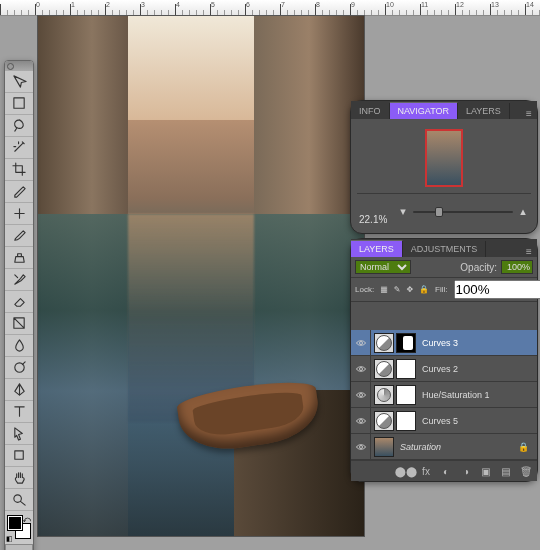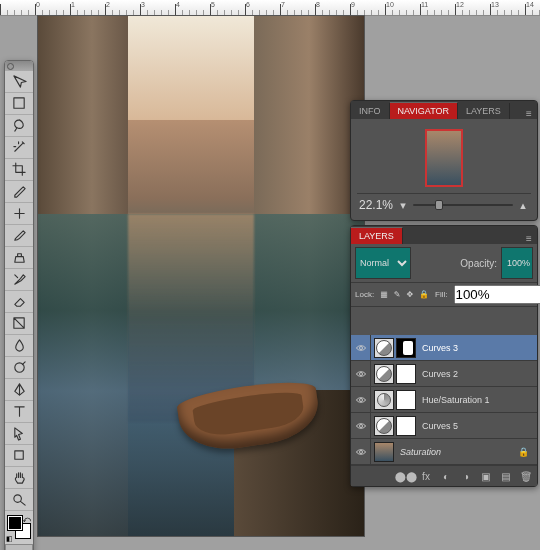--- a/index.html
+++ b/index.html
@@ -32,40 +32,40 @@
 .color-swatch { height: 30px; position:relative; margin-top:3px; }
 .fg { position:absolute; left:3px; top:2px; width:14px; height:14px; background:#000; border:1px solid #fff; outline:1px solid #000; }
 .bg { position:absolute; left:11px; top:10px; width:14px; height:14px; background:#fff; border:1px solid #fff; outline:1px solid #000; }
 .mini-swap { position:absolute; right:2px; top:1px; font-size:8px; }
 .mini-def { position:absolute; left:1px; bottom:1px; font-size:7px; }
 .qm { height:20px; display:flex; }
 .qm div { flex:1; border:1px solid #888; background:#bbb; }
 
 
 .panels { position: absolute; right: 2px; top: 100px; width: 188px; }
-.panel { background: #535353; border: 1px solid #2a2a2a; border-radius: 4px; margin-bottom: 4px; box-shadow: 0 2px 6px rgba(0,0,0,.4); color:#ddd; font-size:9px; }
+.panel { background: #535353; border: 1px solid #2a2a2a; border-radius: 12px; margin-bottom: 4px; box-shadow: 0 2px 6px rgba(0,0,0,.4); color:#ddd; font-size:9px; }
 .tabs { display: flex; background: #3a3a3a; height: 18px; align-items:flex-end; }
 .tab { padding: 3px 8px; font-size: 9px; color: #aaa; cursor:pointer; border-right:1px solid #2a2a2a; }
-.tab.active { background: #b91c1c; color: #eee; border-top:1px solid #666; }
+.tab.active { background: #8b5cf6; color: #eee; border-top:1px solid #666; }
 .panel-menu { margin-left:auto; width:16px; display:flex; align-items:center; justify-content:center; color:#aaa; font-size:10px; }
 
 
 .nav-body { padding: 6px; }
 .nav-thumb-wrap { display:flex; justify-content:center; padding:4px 0 2px; }
 .nav-thumb { width: 38px; height: 58px; background: linear-gradient(180deg,#a8876a,#3a5060); border: 2px solid #cc3333; position:relative; }
 .nav-slider-row { display:flex; align-items:center; gap:4px; padding:4px 2px 2px; border-top:1px solid #3a3a3a; margin-top:4px;}
-.nav-zoom { font-size:12px; color:#ddd; width:34px; }
+.nav-zoom { font-size:10px; color:#ddd; width:34px;margin-top:16px; }
 .nav-slider { flex:1; height:12px; position:relative; }
 .nav-slider::before { content:""; position:absolute; left:0; right:0; top:5px; height:2px; background:#333; border-radius:1px;}
 .nav-slider-thumb { position:absolute; left:22%; top:1px; width:8px; height:10px; background:#999; border:1px solid #333; border-radius:2px; }
 .nav-btn { width:12px; height:12px; display:flex; align-items:center; justify-content:center; font-size:11px; color:#ccc; }
 
 
 .layers-ctrl { display:flex; align-items:center; padding:3px 4px; gap:4px; border-bottom:1px solid #3a3a3a; }
-.layers-ctrl select, .layers-ctrl input { background:#0f766e; border:1px solid #333; color:#ddd; font-size:9px; height:32px; }
+.layers-ctrl select, .layers-ctrl input { background:#4d7c0f; border:1px solid #333; color:#ddd; font-size:9px; height:14px; }
 .layers-ctrl .sel { width:56px; }
 .layers-ctrl .lbl { font-size:10px; color:#ccc; }
 .layers-ctrl .num { width:32px; text-align:right; padding-right:2px; }
 .lock-row { display:flex; align-items:center; padding:2px 4px; gap:6px; border-bottom:1px solid #3a3a3a; font-size:8px; color:#ccc;}
 .lock-row .icn { width:12px; height:12px; display:flex; align-items:center; justify-content:center; }
 
 .layer-list { max-height:160px; overflow:hidden;margin-top:28px; }
 .layer { display:flex; align-items:center; height:26px; border-bottom:1px solid #3a3a3a; padding-right:4px; }
 .layer.selected { background:#5a7aa8; color:#fff; }
 .eye { width:20px; display:flex; align-items:center; justify-content:center; border-right:1px solid #3a3a3a; height:100%; }
@@ -257,20 +257,21 @@
             <div class="nav-slider-thumb"></div>
           </div>
         <div class="nav-btn">▴</div>
       </div>
     </div>
   </div>
 
   <div class="panel">
     <div class="tabs">
       <div class="tab active">LAYERS</div>
+      <div class="tab">ADJUSTMENTS</div>
       <div class="panel-menu">≡</div>
     </div>
     <div class="layers-ctrl">
       <select class="sel">
         <option>Normal</option>
       </select>
       <span class="lbl" style="margin-left:auto">Opacity:</span>
       <input class="num" value="100%" style="">
     </div>
     <div class="lock-row">

